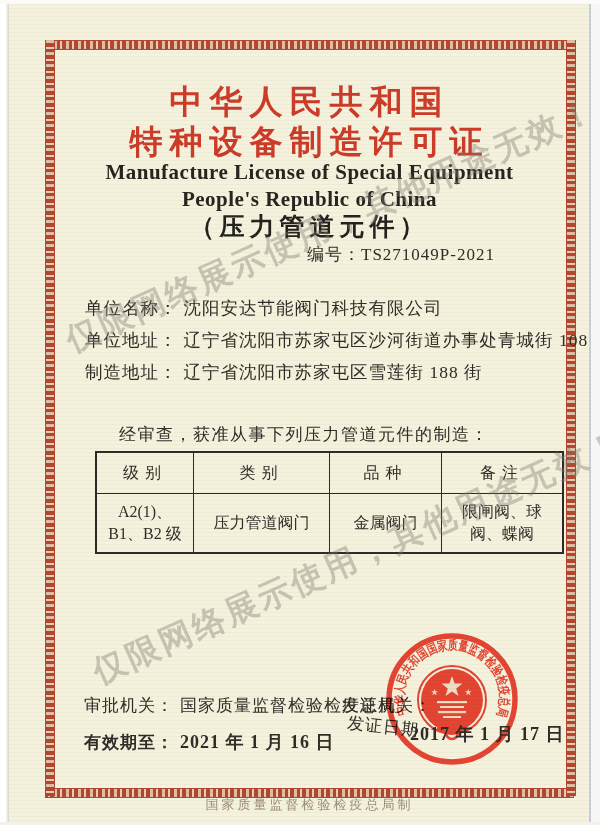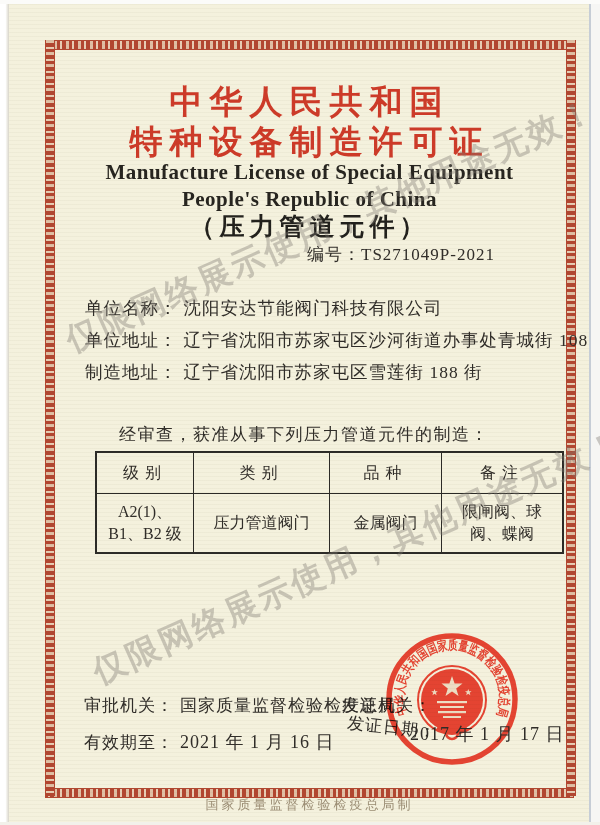--- a/index.html
+++ b/index.html
@@ -45,21 +45,21 @@
   table.lic{border:2.5px solid #2b2a26;}
   th.c1,td.c1{width:86px;}
   th.c2,td.c2{width:125px;}
   th.c3,td.c3{width:101px;}
   th.c4,td.c4{width:110px;}
   td.c4{text-align:left;}
   tr.hdr th{height:36px;letter-spacing:6px;}
   tr.dat td{height:54px;}
 
   .bot-line{font-size:17px;color:#2f2c28;letter-spacing:1px;white-space:nowrap;}
-  .date-big{font-size:18px;}
+  .date-big{font-size:18px;font-weight:bold;}
   .issue-date-label{transform:rotate(6deg);}
   .footer-make{font-size:13px;color:#9b8d74;letter-spacing:3px;}
 
   .watermark{position:absolute;white-space:nowrap;font-size:33px;font-weight:bold;
       color:rgba(125,122,112,0.38);letter-spacing:3px;transform:rotate(-24deg);
       transform-origin:0 50%;pointer-events:none;z-index:30;}
 
   .seal{position:absolute;left:385px;top:632px;width:134px;height:134px;z-index:20;
         mix-blend-mode:multiply;opacity:0.93;}
   .date-over{z-index:25;}

